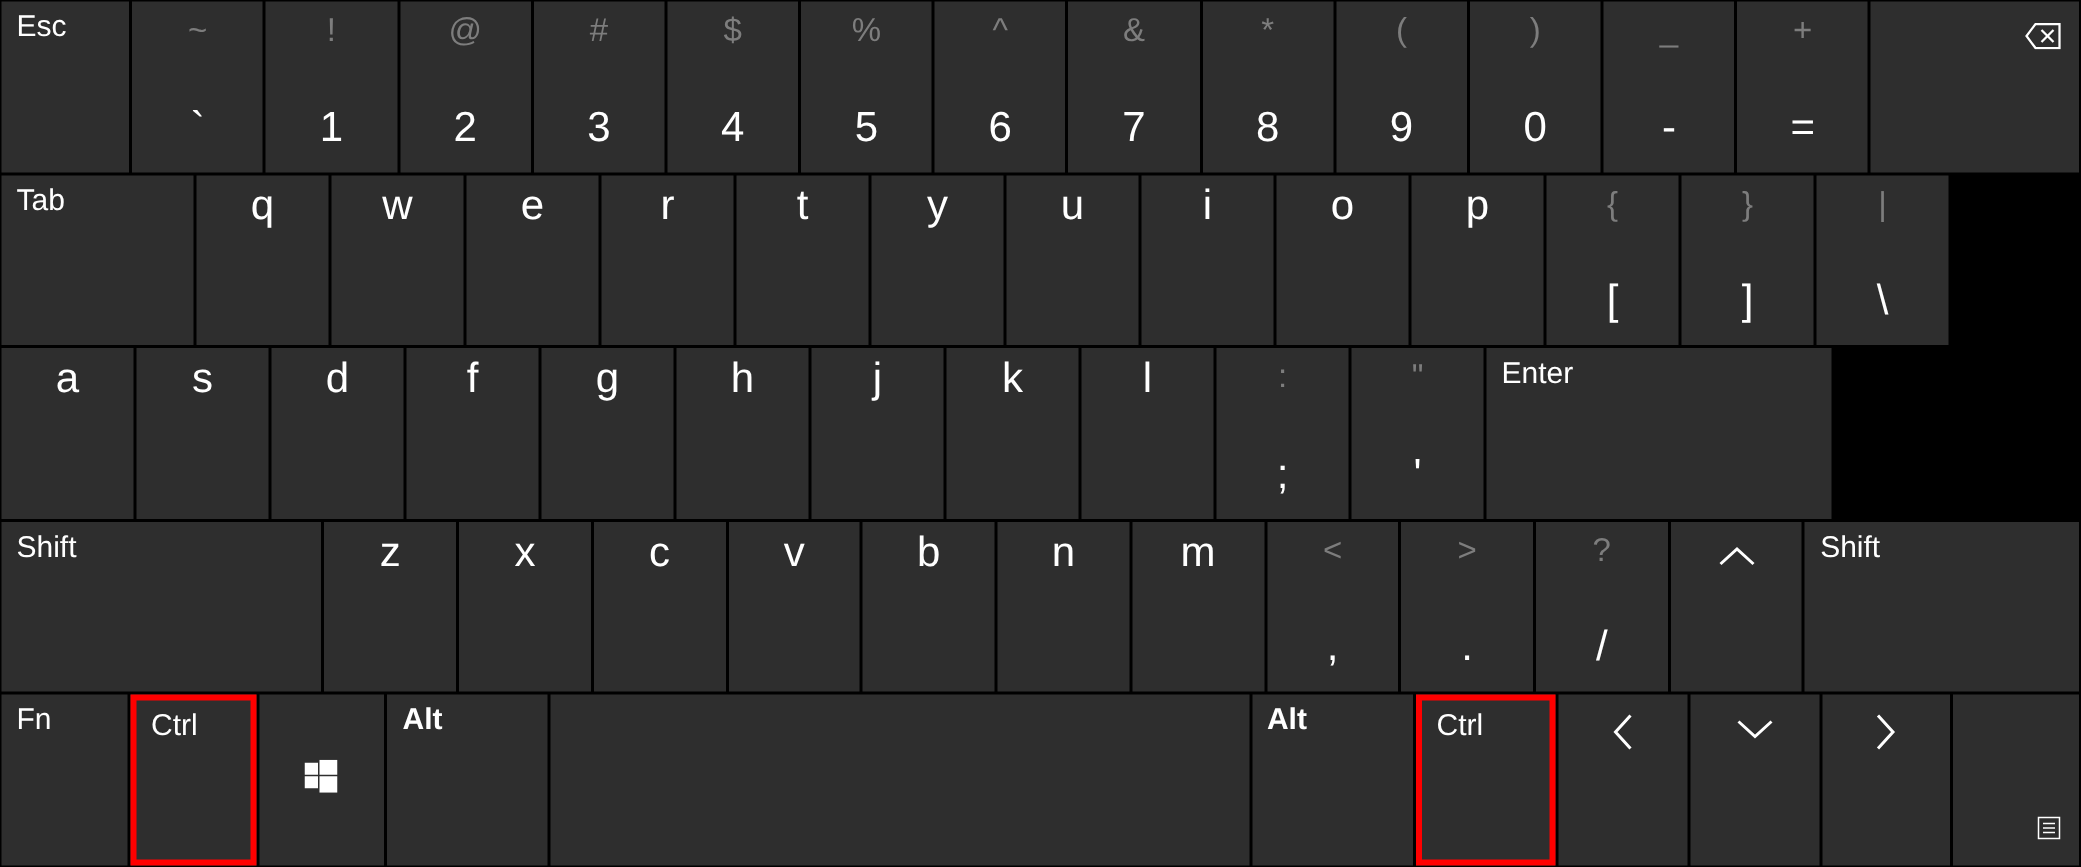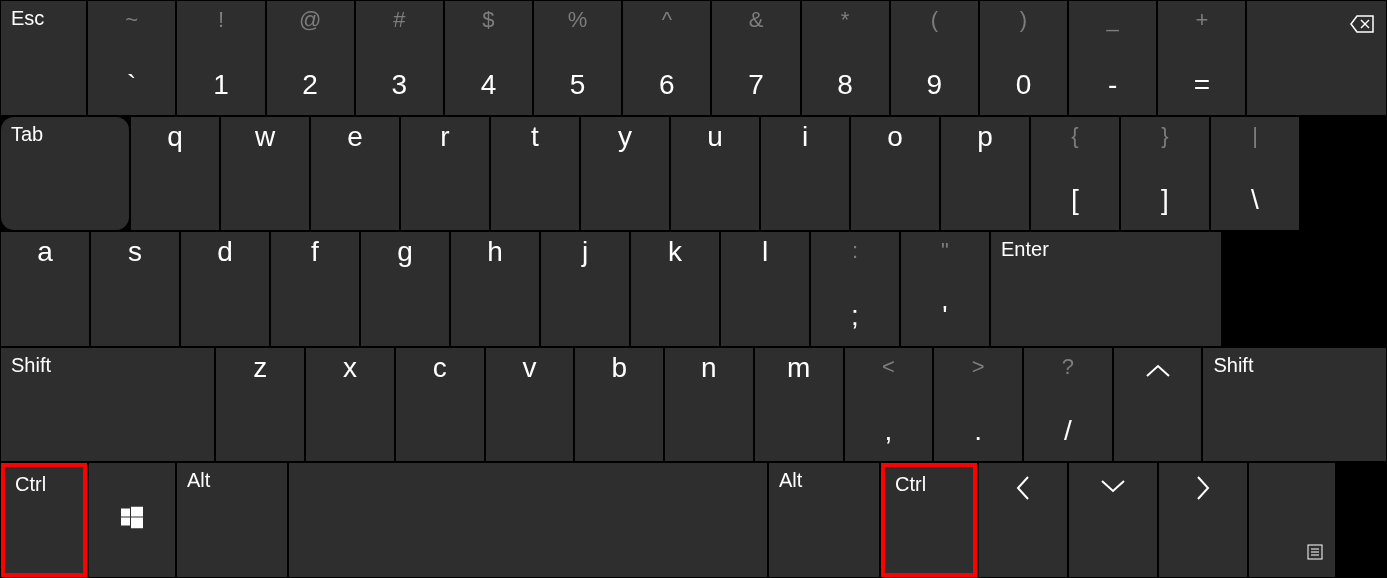--- a/index.html
+++ b/index.html
@@ -66,30 +66,30 @@
     font-size: 28px;
     color: #fff;
   }
   .key.highlight {
     border: 4px solid #f00;
     margin: 1px;
   }
   .unit-1 { width: 88px; }
   .unit-esc { width: 86px; }
   .unit-back { width: 140px; }
-  .unit-tab { width: 128px; border-radius: 13px; }
+  .unit-tab { width: 128px; }
   .unit-del { width: 96px; }
   .unit-caps { width: 170px; }
   .unit-enter { width: 230px; }
   .unit-shift-l { width: 214px; }
   .unit-shift-r { width: 183px; }
   .unit-fn { width: 86px; }
   .unit-ctrl-l { width: 86px; }
   .unit-win { width: 86px; }
-  .unit-alt { width: 110px; }
+  .unit-alt { width: 110px; font-weight: bold; }
   .unit-space { width: 478px; }
   .unit-ctrl-r { width: 96px; }
   .unit-arrow { width: 88px; }
   .unit-menu { width: 86px; }
 
   
   .icon-svg { width: 24px; height: 18px; }
 </style>
 </head>
 <body>
@@ -286,20 +286,23 @@
       <div class="key unit-1">
         <span style="position:absolute; top:10px; left:50%; transform:translateX(-50%);"><svg width="30" height="22" viewBox="0 0 30 22">
             <polyline points="4,16 15,6 26,16" fill="none" stroke="#fff" stroke-width="2"></polyline>
           </svg></span>
       </div>
       <div class="key unit-shift-r">
         <span class="top-label">Shift</span>
       </div>
     </div>
     <div class="row">
+      <div class="key unit-fn">
+        <span class="top-label">Fn</span>
+      </div>
       <div class="key unit-ctrl-l highlight">
         <span class="top-label">Ctrl</span>
       </div>
       <div class="key unit-win">
         <span style="position:absolute; top:50%; left:50%; transform:translate(-50%,-50%);"><svg width="22" height="22" viewBox="0 0 22 22">
             <rect x="0" y="2" width="9" height="8" fill="#fff"></rect>
             <rect x="10" y="0" width="12" height="10" fill="#fff"></rect>
             <rect x="0" y="11" width="9" height="8" fill="#fff"></rect>
             <rect x="10" y="11" width="12" height="11" fill="#fff"></rect>
           </svg></span>

